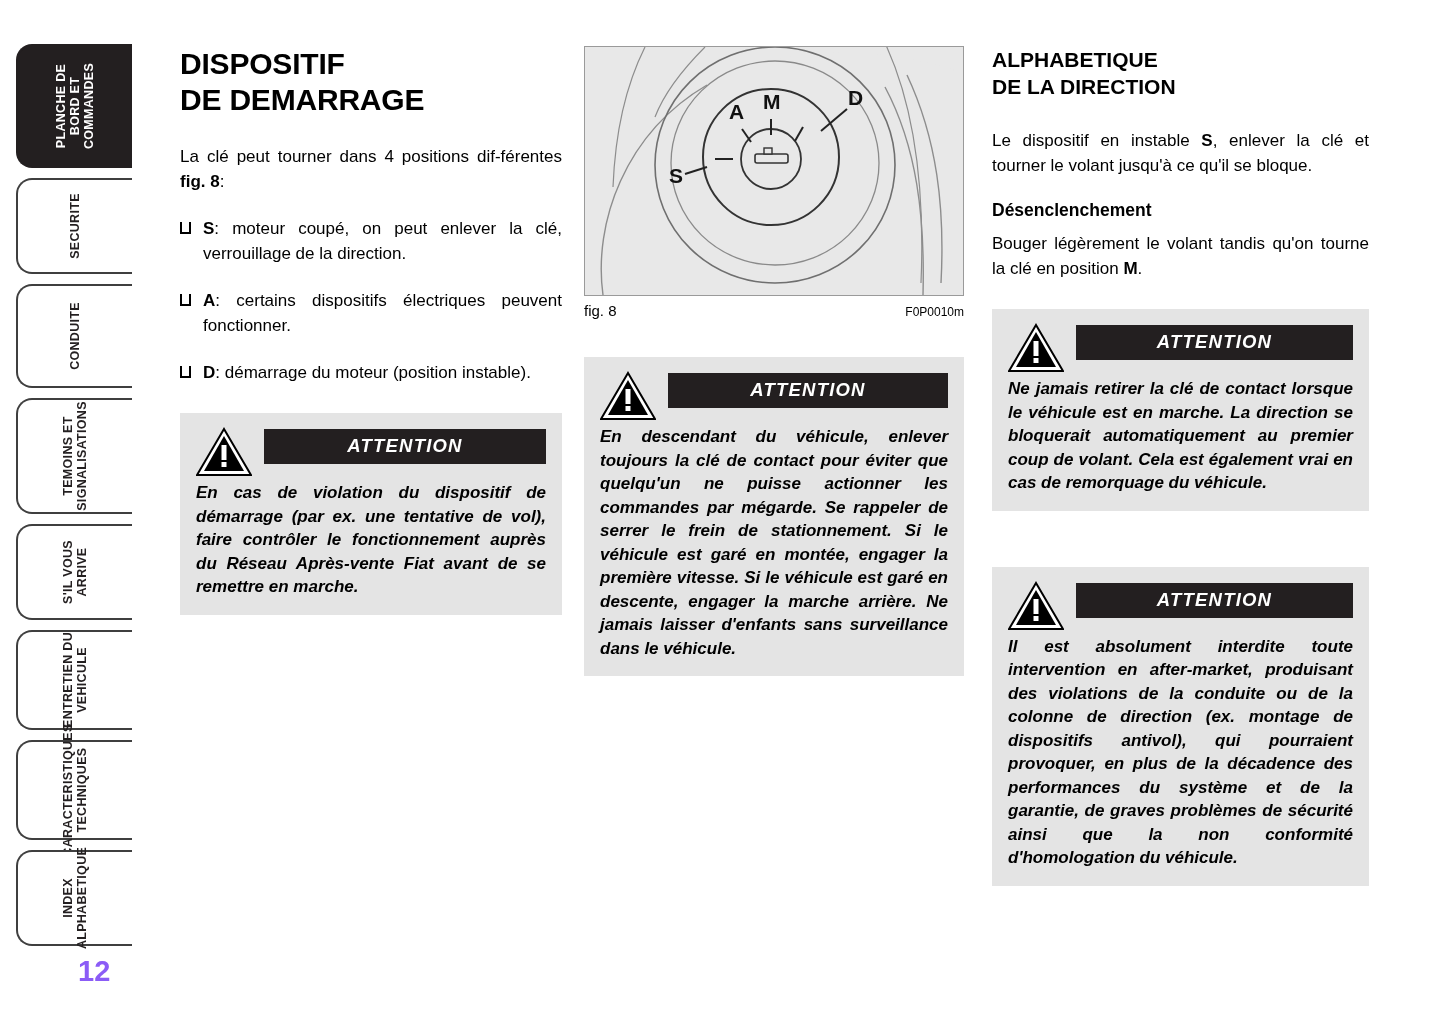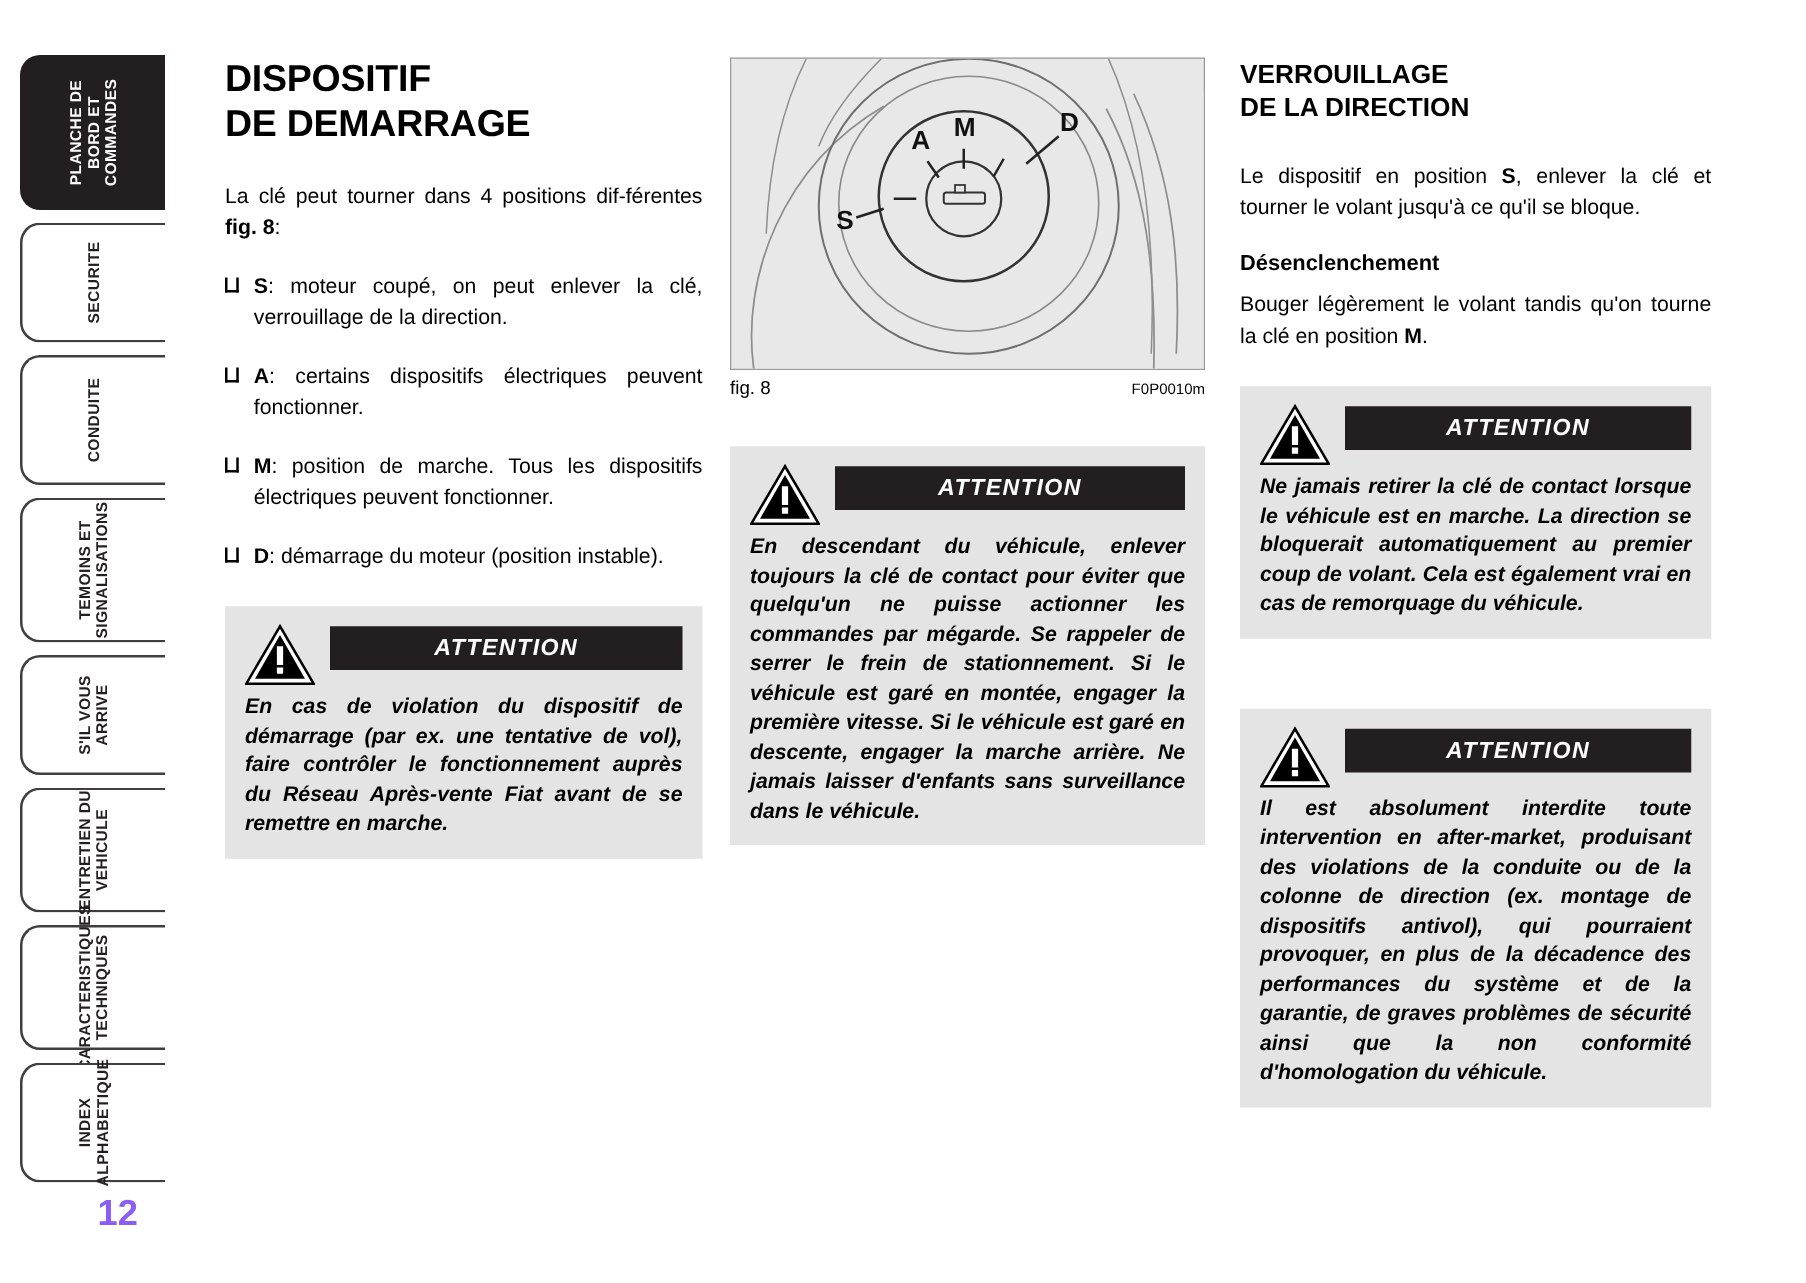--- a/index.html
+++ b/index.html
@@ -244,24 +244,20 @@
   </p>
 
   <ul class="bullets">
     <li>
       <span class="marker"></span>
       <span class="b">S</span><span>: moteur coupé, on peut enlever la clé, verrouillage de la direction.</span>
     </li>
     <li>
       <span class="marker"></span>
       <span class="b">A</span><span>: certains dispositifs électriques peuvent fonctionner.</span>
-    </li>
-    <li>
-      <span class="marker"></span>
-      <span class="b">M</span><span>: position de marche. Tous les dispositifs électriques peuvent fonctionner.</span>
     </li>
     <li>
       <span class="marker"></span>
       <span class="b">D</span><span>: démarrage du moteur (position instable).</span>
     </li>
   </ul>
 
   <div class="attention" style="margin-top:28px; width:382px;">
     <div class="att-head">
       <div class="warn-tri">
@@ -330,25 +326,25 @@
         </svg>
       </div>
       <div class="att-banner">ATTENTION</div>
     </div>
     <p class="att-text">En descendant du véhicule, enlever toujours la clé de contact pour éviter que quelqu'un ne puisse actionner les commandes par mégarde. Se rappeler de serrer le frein de stationnement. Si le véhicule est garé en montée, engager la première vitesse. Si le véhicule est garé en descente, engager la marche arrière. Ne jamais laisser d'enfants sans surveillance dans le véhicule.</p>
   </div>
 </div>
 
 <div class="column" id="col-right">
 
-  <h2 class="title-right">VERROUILLAGE
+  <h2 class="title-right">ALPHABETIQUE
 DE LA DIRECTION</h2>
 
   <p class="body">
-    <span>Le dispositif en position </span><span class="b">S</span><span>, enlever la clé et tourner le volant jusqu'à ce qu'il se bloque.</span>
+    <span>Le dispositif en instable </span><span class="b">S</span><span>, enlever la clé et tourner le volant jusqu'à ce qu'il se bloque.</span>
   </p>
 
   <h3 class="subhead">Désenclenchement</h3>
   <p class="body last">
     <span>Bouger légèrement le volant tandis qu'on tourne la clé en position </span><span class="b">M</span><span>.</span>
   </p>
 
   <div class="attention" style="margin-top:6px; width:377px;">
     <div class="att-head">
       <div class="warn-tri">

